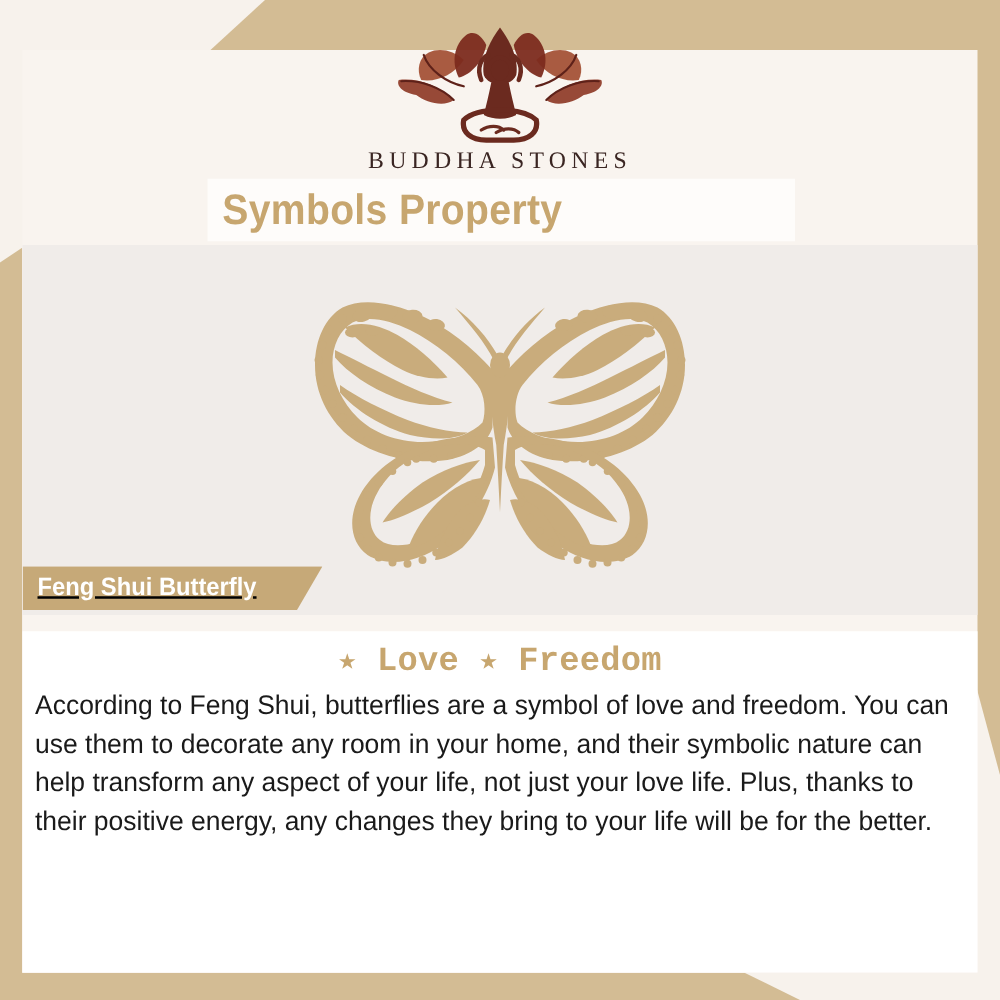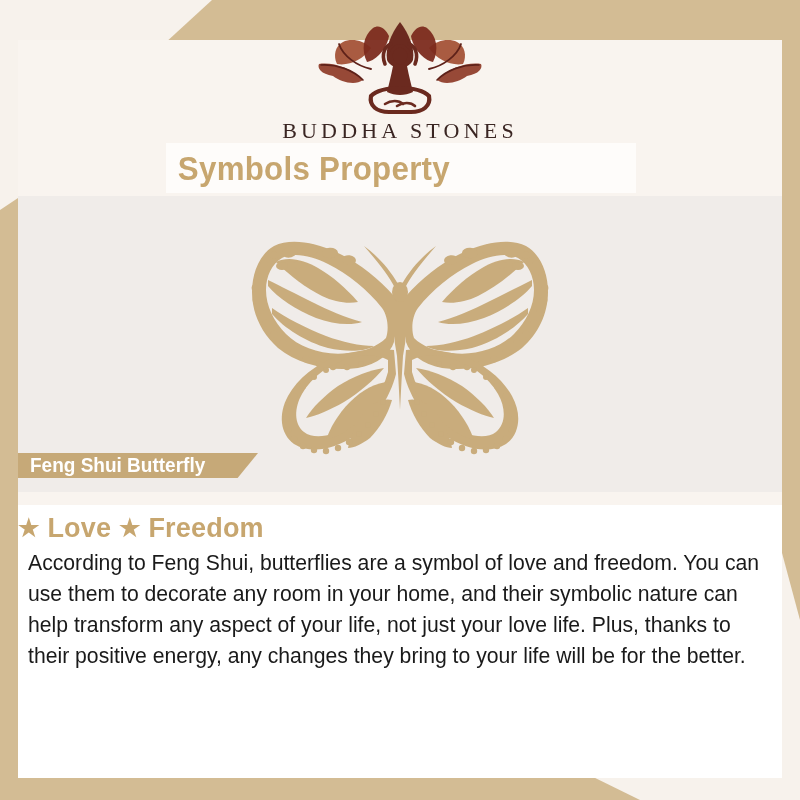--- a/index.html
+++ b/index.html
@@ -46,21 +46,21 @@
 
   
   .logo-wrap{
     position:absolute; left:0; right:0; top:20px;
     display:flex; flex-direction:column; align-items:center;
   }
   .logo-mark{ width:170px; height:96px; display:block; }
   .logo-word{
     margin-top:2px;
     font-family:"Liberation Serif", serif;
-    font-size:22px; letter-spacing:4.2px; font-weight:400;
+    font-size:19px; letter-spacing:4.2px; font-weight:400;
     color:#3A2522;
     text-align:center;
   }
 
   
   .title-bar{
     position:absolute; left:166px; top:143px; width:470px; height:50px;
     background:#FEFCFA;
     display:flex; align-items:center; justify-content:flex-start;
   }
@@ -74,41 +74,42 @@
   
   .butterfly-panel{
     position:absolute; left:18px; top:196px; right:18px; height:296px;
     background:#F0ECE9;
     display:flex; align-items:center; justify-content:center;
   }
   .butterfly-svg{ width:364px; height:244px; display:block; }
 
   
   .banner{
-    position:absolute; left:18px; top:453px; height:25px; width:240px;
+    position:absolute; left:18px; top:453px; height:35px; width:240px;
     background:#C6A978;
     clip-path:polygon(0 0, 100% 0, 91.5% 100%, 0 100%);
-    display:flex; align-items:center;
+    display:flex; align-items:center;text-decoration:underline;
   }
   .banner-text{
     margin-left:12px;
     font-family:"Liberation Sans Narrow","Liberation Sans", sans-serif;
     font-weight:bold; font-size:20px; color:#FFFFFF;
     transform:scaleX(.95); transform-origin:left center;
     white-space:nowrap;
   }
 
   
   .body-section{
     position:absolute; left:18px; top:505px; right:18px; bottom:22px;
     background:#FFFFFF;
   }
   .subhead{
     margin:8px 0 4px 0;
-    font-family:Liberation Sans, sans-serif;
+    text-align:center;
+    font-family:Liberation Mono, monospace;
     font-weight:bold; font-size:27px; color:#C7A66F;
     letter-spacing:.2px;
   }
   .subhead .star{ font-size:24px; vertical-align:1px; }
   .paragraph{
     margin:4px 10px 0 10px;
     font-family:"Liberation Sans Narrow","Liberation Sans", sans-serif;
     font-size:21.5px; line-height:31px; color:#1A1A1A;
     text-align:left;
     transform:scaleX(.985); transform-origin:left top;

